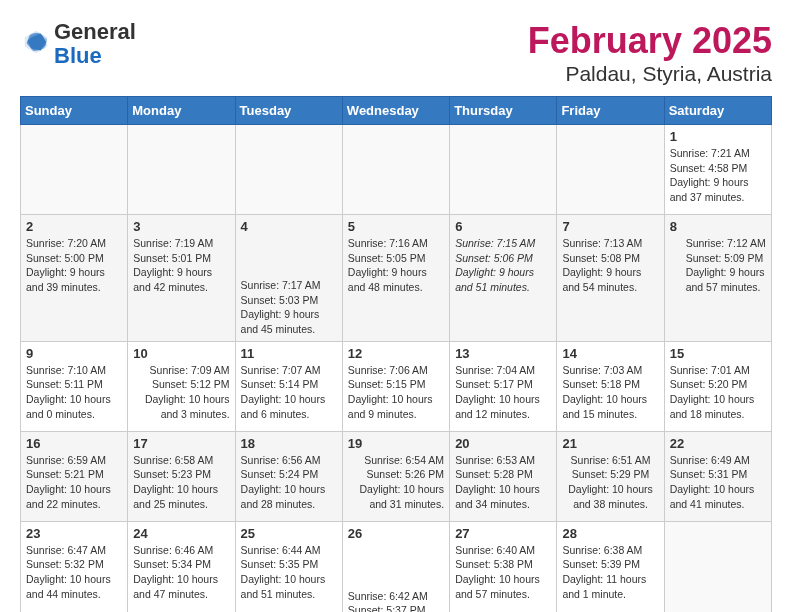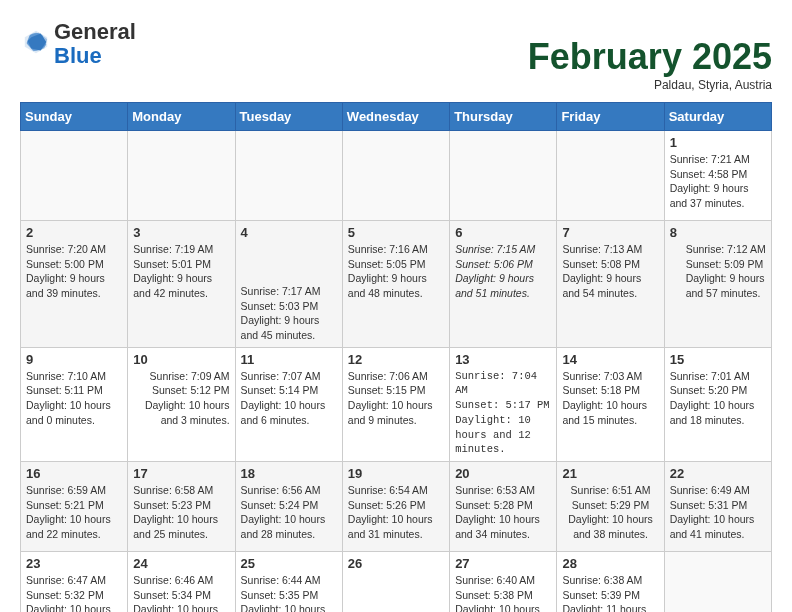--- a/index.html
+++ b/index.html
@@ -31,25 +31,24 @@
       width: 28px;
       height: 28px;
       margin-left: 2px;
     }
     .title-block {
       text-align: right;
     }
     .month-title {
       font-size: 36px;
       font-weight: bold;
-      color: #14532d;
-      margin-top: 16px;
+      color: #be185d;
     }
     .location-title {
-      font-size: 12px;
+      font-size: 21px;
       color: #333;
     }
     table {
       width: 100%;
       border-collapse: collapse;
       table-layout: fixed;
       border-radius: 10px;
     }
     thead th {
       background-color: #3579c0;
@@ -204,21 +203,21 @@
 Daylight: 10 hours and 6 minutes.</div>
         </td>
         <td>
           <span class="day-number">12</span>
           <div class="day-info" style="white-space: pre-line;">Sunrise: 7:06 AM
 Sunset: 5:15 PM
 Daylight: 10 hours and 9 minutes.</div>
         </td>
         <td>
           <span class="day-number">13</span>
-          <div class="day-info" style="white-space: pre-line; font-family: Liberation Mono, monospace;">Sunrise: 7:04 AM
+          <div class="day-info" style="white-space: pre-line;">Sunrise: 7:04 AM
 Sunset: 5:17 PM
 Daylight: 10 hours and 12 minutes.</div>
         </td>
         <td>
           <span class="day-number">14</span>
           <div class="day-info" style="white-space: pre-line;">Sunrise: 7:03 AM
 Sunset: 5:18 PM
 Daylight: 10 hours and 15 minutes.</div>
         </td>
         <td>
@@ -242,21 +241,21 @@
 Daylight: 10 hours and 25 minutes.</div>
         </td>
         <td>
           <span class="day-number">18</span>
           <div class="day-info" style="white-space: pre-line;">Sunrise: 6:56 AM
 Sunset: 5:24 PM
 Daylight: 10 hours and 28 minutes.</div>
         </td>
         <td>
           <span class="day-number">19</span>
-          <div class="day-info" style="white-space: pre-line;">Sunrise: 6:54 AM
+          <div class="day-info" style="white-space: pre-line; text-align: right;">Sunrise: 6:54 AM
 Sunset: 5:26 PM
 Daylight: 10 hours and 31 minutes.</div>
         </td>
         <td>
           <span class="day-number">20</span>
           <div class="day-info" style="white-space: pre-line;">Sunrise: 6:53 AM
 Sunset: 5:28 PM
 Daylight: 10 hours and 34 minutes.</div>
         </td>
         <td>

